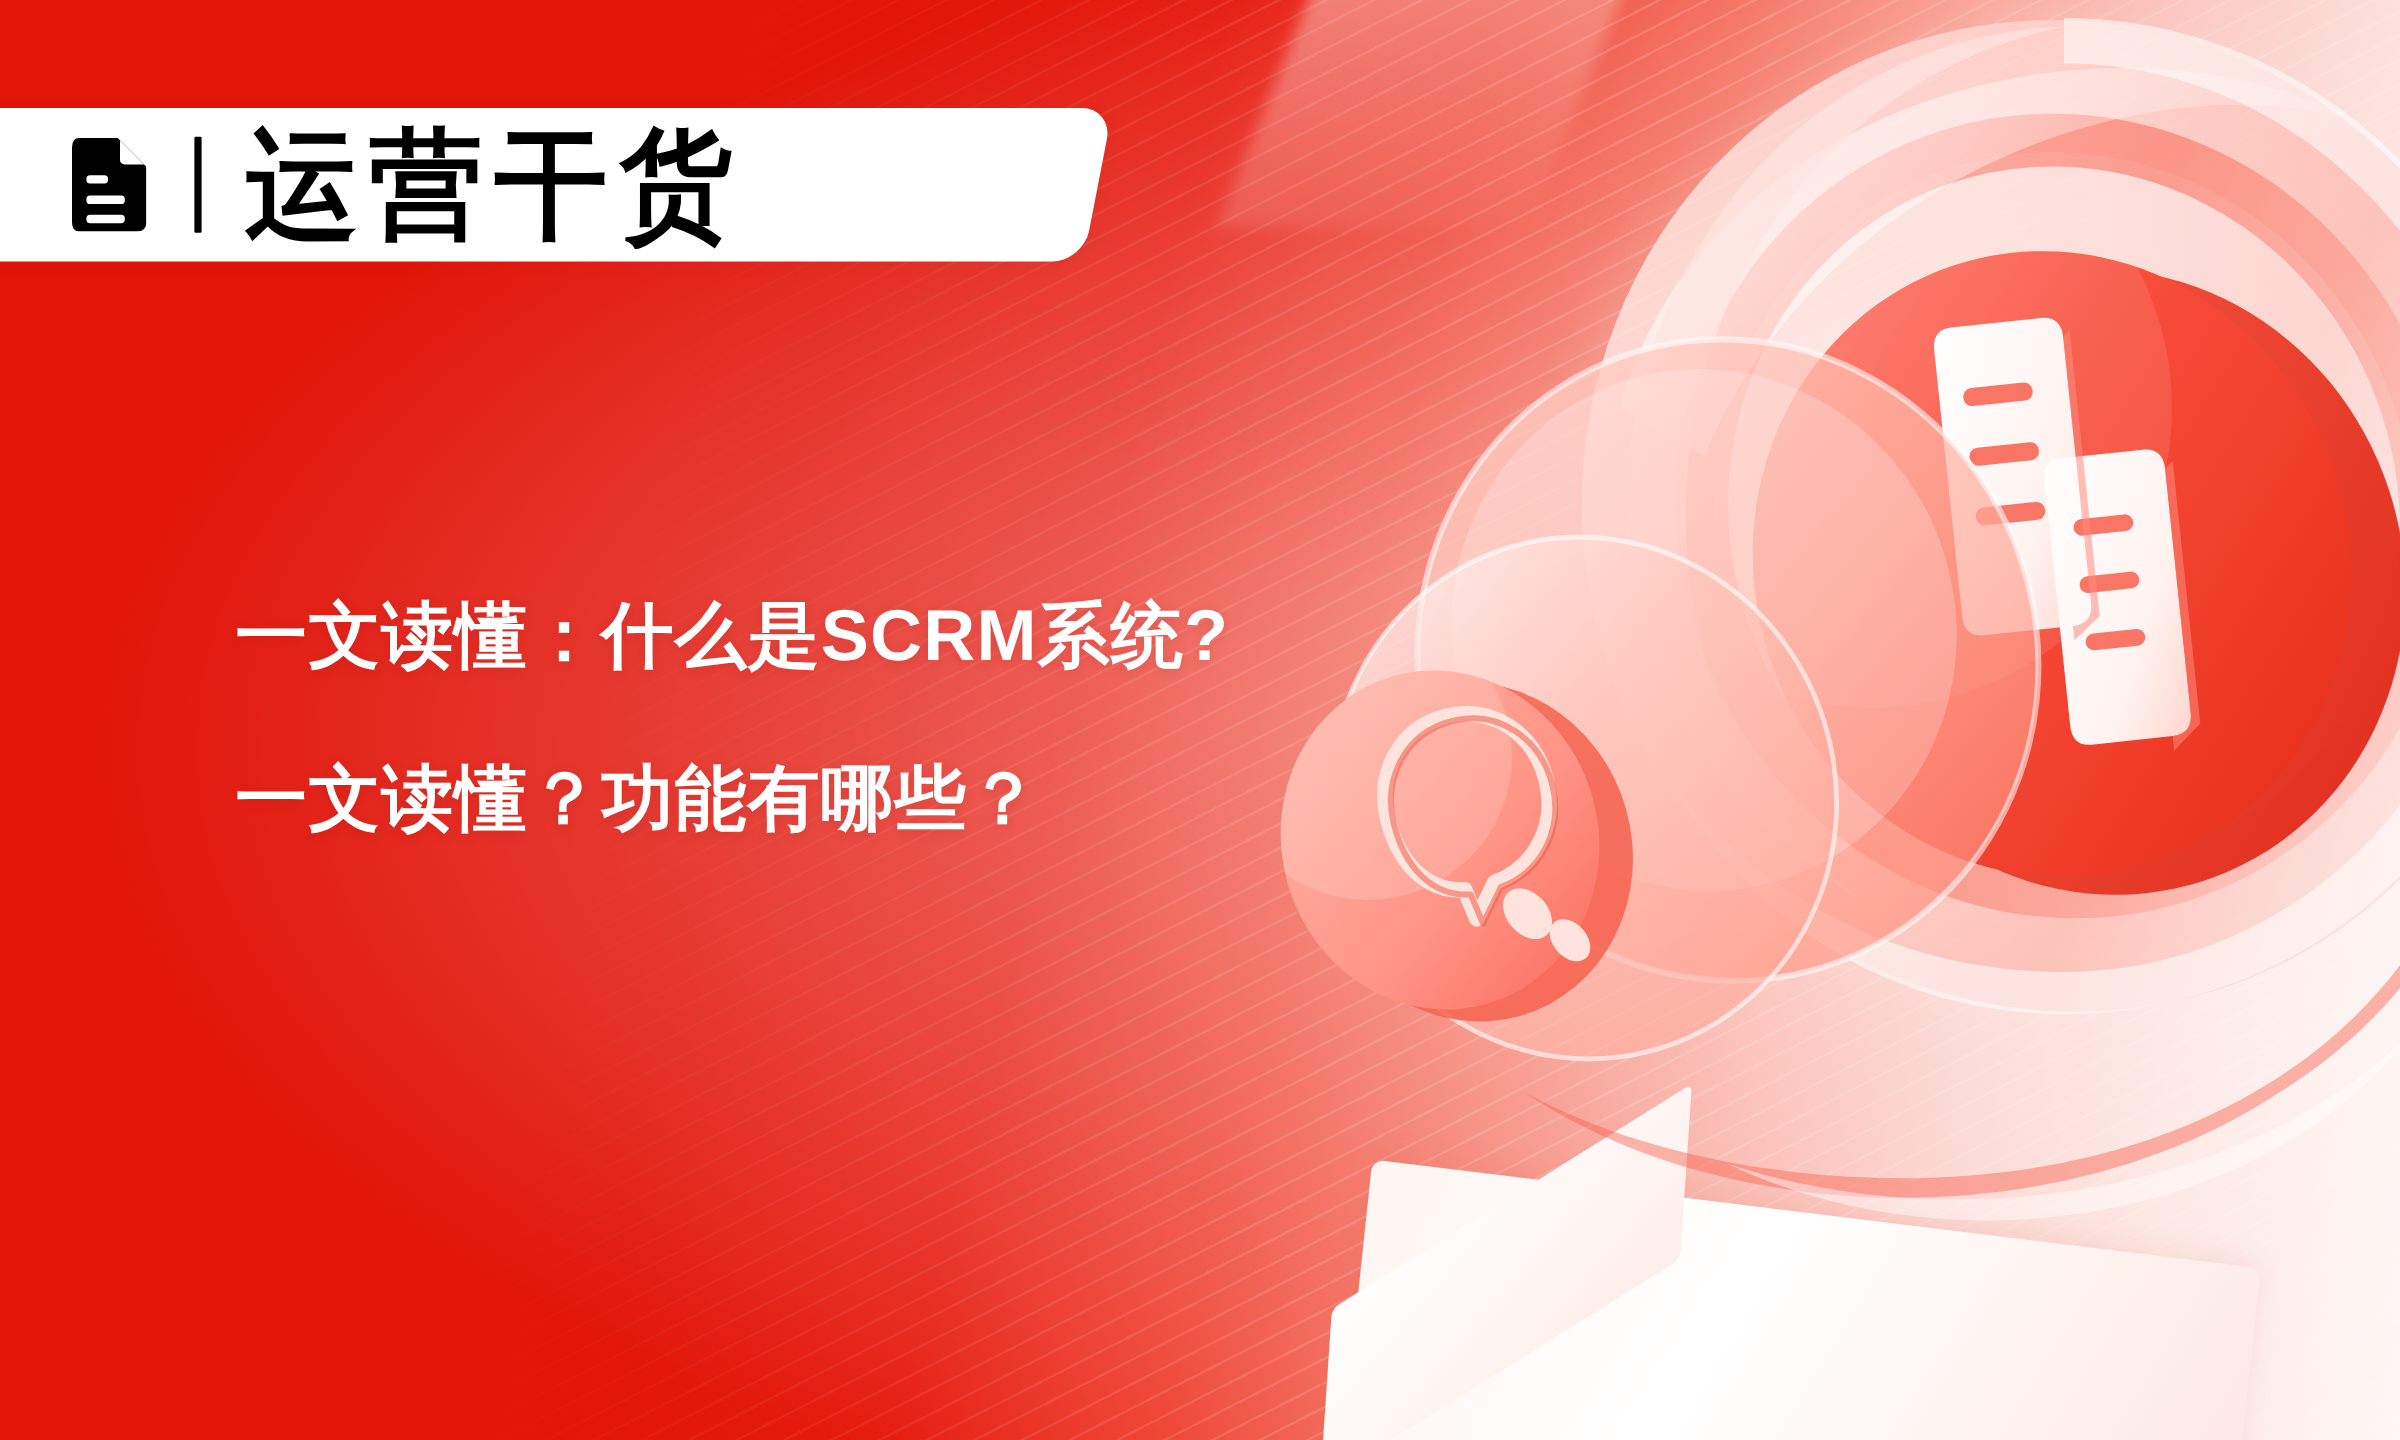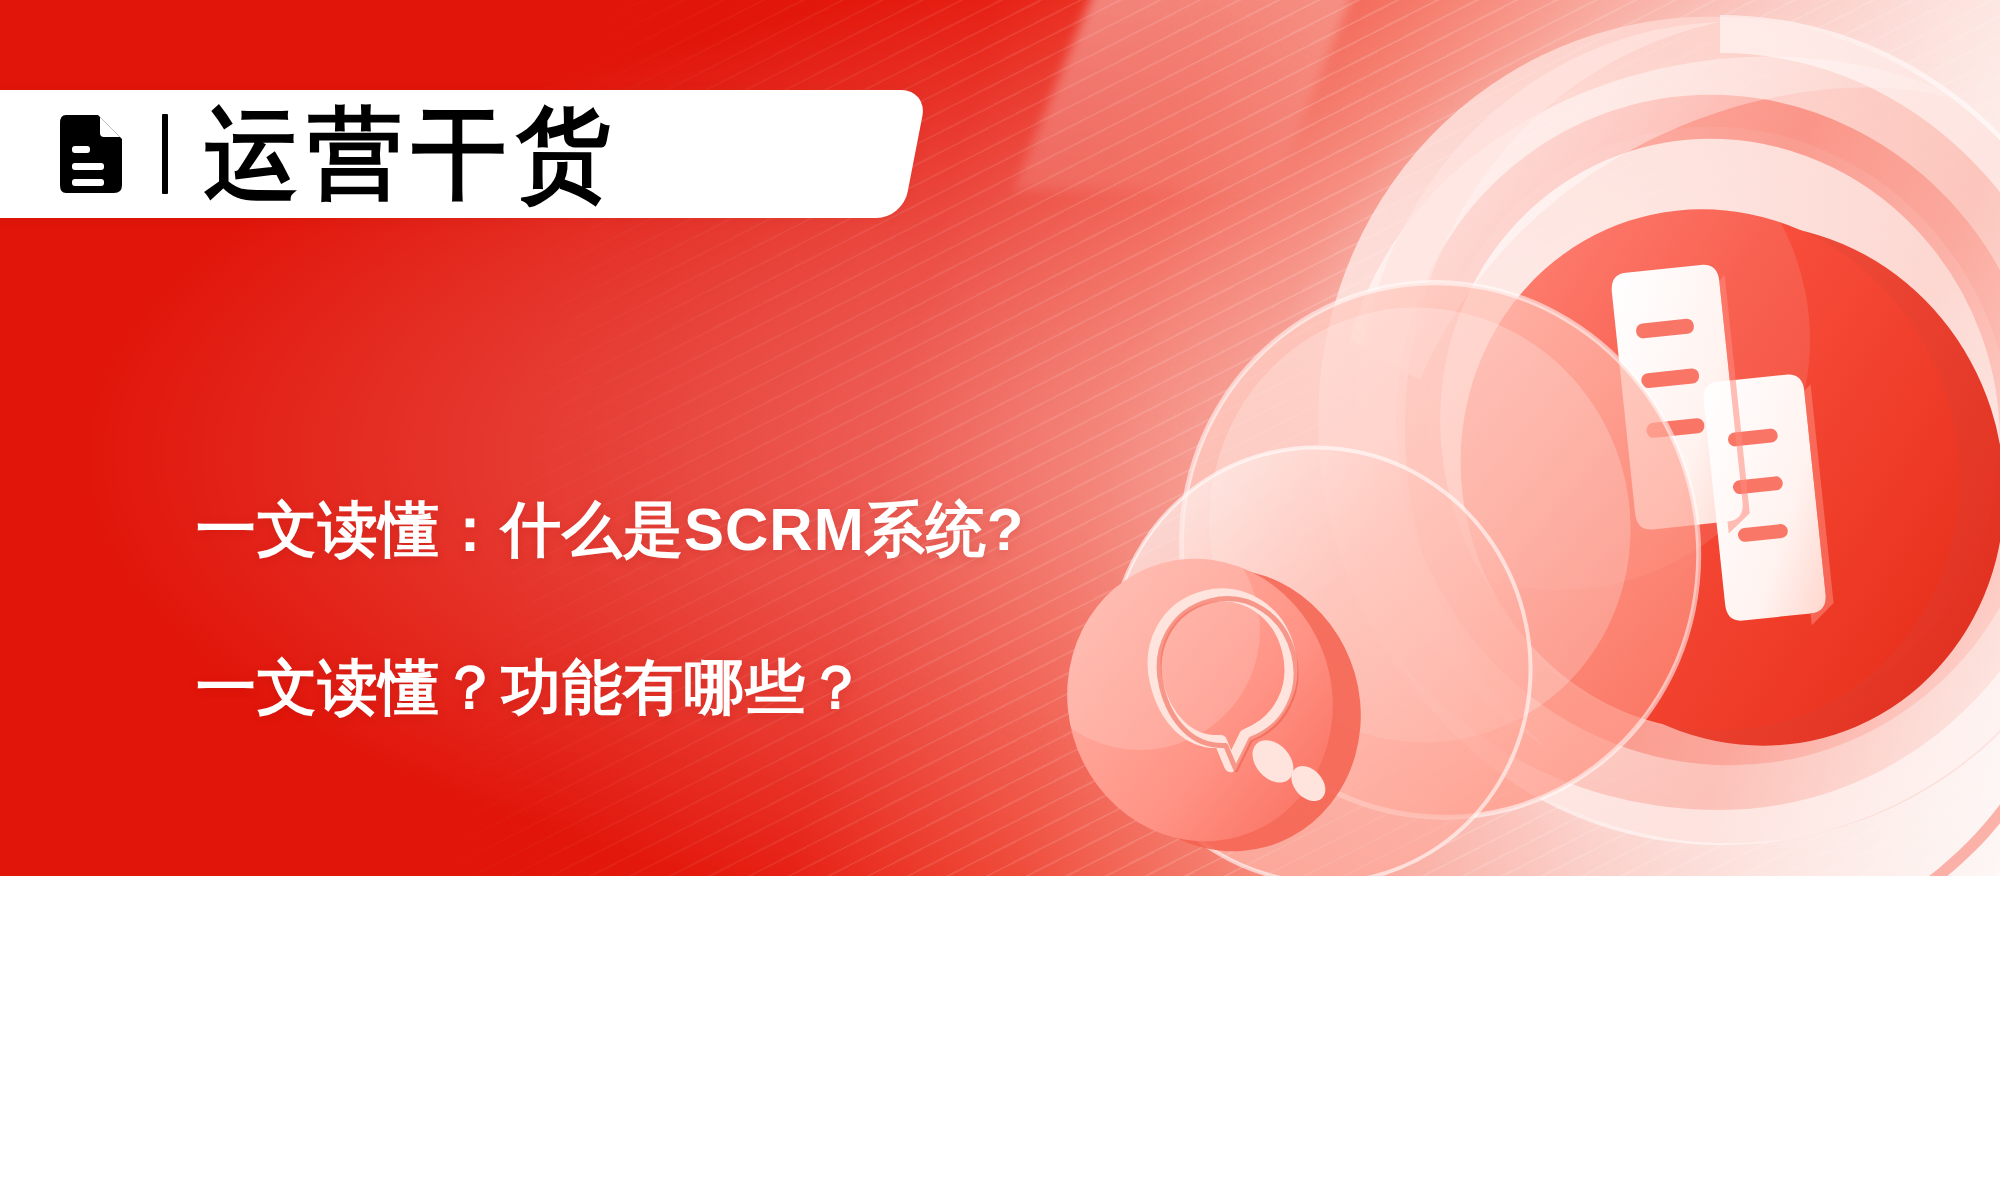--- a/index.html
+++ b/index.html
@@ -1,21 +1,21 @@
 <!DOCTYPE html>
 <html lang="zh"><head>
 <meta charset="utf-8">
 <title>运营干货 Banner</title>
 <style>
   html,body{margin:0;padding:0;background:#fff;}
   body{font-family:"Liberation Sans","DejaVu Sans",sans-serif;}
 
   #banner{
     position:relative;
-    width:2000px;height:876px;
+    width:2000px;height:1200px;
     overflow:hidden;
     background:#737373;
   }
   .bg-base2{
     position:absolute;inset:0;
     background:linear-gradient(103deg,
         #e1150a 0%, #e1150a 33%, #e61c10 45%,
         #ee3f2d 55%, #f4705f 64%, #f9a79b 73%,
         #fbcac3 81%, #fde2dd 89%, #fdf0ed 96%, #fdf6f4 100%);
   }
@@ -77,21 +77,21 @@
   #headline{
     position:absolute;left:196px;top:500px;
     color:#ffffff;
     font-weight:700;
     font-size:60px;
     line-height:1;
     white-space:nowrap;
     text-shadow:0 2px 10px rgba(140,0,0,.16);
   }
   #headline .line{display:block;}
-  #headline .line1{margin-bottom:98px;letter-spacing:1px;}
+  #headline .line1{margin-bottom:76px;letter-spacing:1px;}
   #headline .line2{letter-spacing:1px;}
 
   
   #art{position:absolute;left:1020px;top:-90px;width:1060px;height:1300px;}
   #art svg{display:block;width:100%;height:100%;}
 
   
   .pedestal{
     position:absolute;left:1130px;top:1010px;width:740px;height:260px;
     background:linear-gradient(115deg,#fff5f2 0%,#ffffff 40%,#fde7e2 100%);

